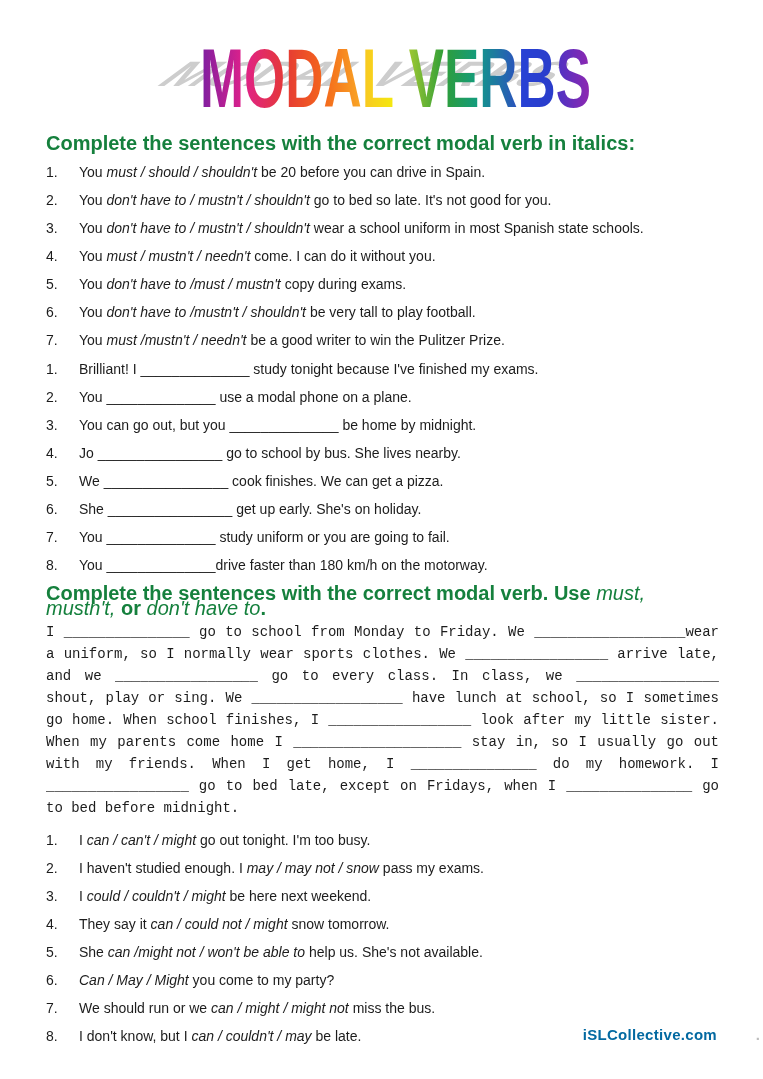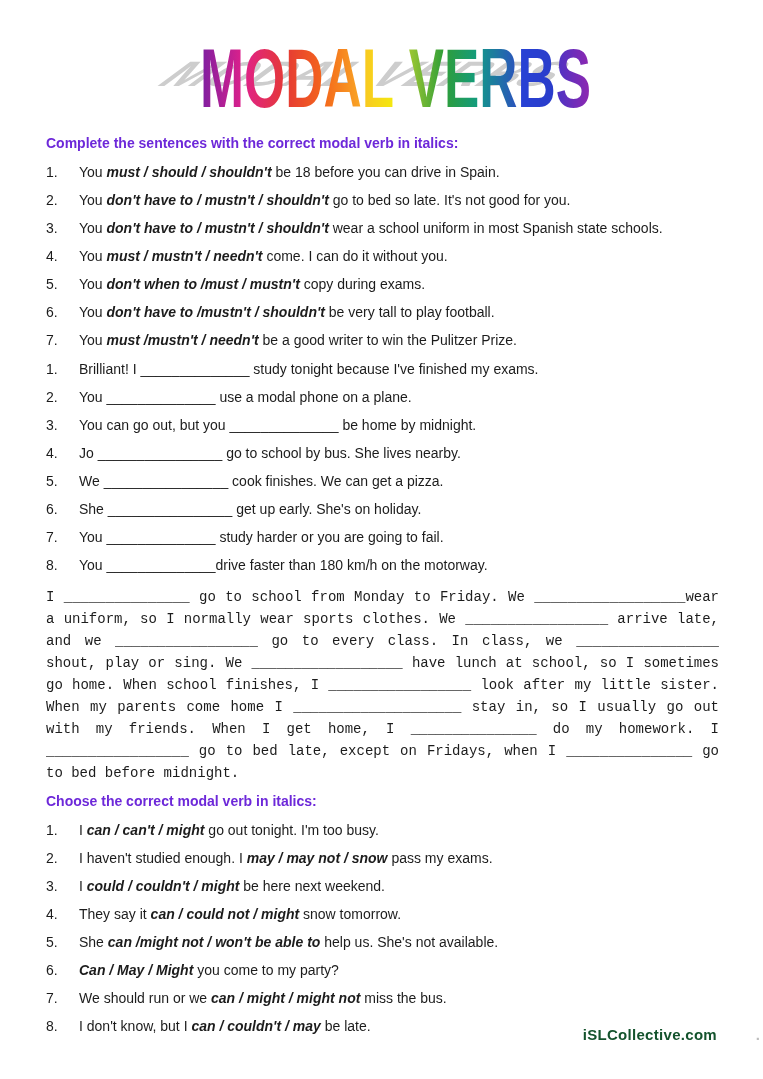--- a/index.html
+++ b/index.html
@@ -20,35 +20,35 @@
   }
   .title-shadow {
     position: absolute; left: 0; right: 0; top: 0; z-index: 0;
     transform: translate(-10px, 20px) scaleY(0.42) skewX(-42deg);
     transform-origin: center top; opacity: 0.9;
   }
   .title-main { position: relative; z-index: 1; }
   .title-main span { display: inline-block; }
 
   
-  h2 { font-size: 14px; line-height: 15px; font-weight: bold; margin: 0 0 3px 0; color: #6d28d9; }
+  h2 { font-size: 20px; line-height: 15px; font-weight: bold; margin: 0 0 3px 0; color: #15803d; }
   .sec1 { margin-top: 14px; }
   .sec2 { margin-top: 14px; }
   .sec3 { margin-top: 12px; }
   .sec4 { margin-top: 10px; }
 
   .rows { margin-top: 14px; }
   .row { display: flex; line-height: 15px; margin-bottom: 13px; }
   .row .num { flex: none; width: 33px; }
   .row .txt { flex: 1; }
 
   .para { margin: 5px 0 0 0; line-height: 22px; text-align: justify; font-family: Liberation Mono, monospace; }
 
   .st-b  { font-weight: bold; }
-  .st-bi { font-weight: bold; font-style: italic; margin-top: 14px; }
+  .st-bi { font-weight: normal; font-style: italic; margin-top: 14px; }
   .st-i  { }
 
   
   .watermark {
     position: absolute; top: 1026px; right: 46px;
     font-weight: bold; font-size: 15px; letter-spacing: 0.3px;
   }
   .corner-dot { position: absolute; top: 1026px; right: 3px; font-weight: bold; font-size: 15px; }
 </style>
 </head>
@@ -61,37 +61,37 @@
       <div class="title-shadow" style="color: rgb(200, 200, 200);">MODAL VERBS</div>
       <div class="title-main"><span style="background: linear-gradient(90deg, rgb(123, 31, 162), rgb(224, 33, 138)) text; -webkit-text-fill-color: transparent; color: transparent;">M</span><span style="background: linear-gradient(90deg, rgb(224, 33, 138), rgb(229, 57, 53)) text; -webkit-text-fill-color: transparent; color: transparent;">O</span><span style="background: linear-gradient(90deg, rgb(229, 57, 53), rgb(244, 102, 27)) text; -webkit-text-fill-color: transparent; color: transparent;">D</span><span style="background: linear-gradient(90deg, rgb(244, 102, 27), rgb(249, 168, 37)) text; -webkit-text-fill-color: transparent; color: transparent;">A</span><span style="background: linear-gradient(90deg, rgb(249, 198, 35), rgb(244, 233, 15)) text; -webkit-text-fill-color: transparent; color: transparent;">L</span><span>&nbsp;</span><span style="background: linear-gradient(90deg, rgb(160, 200, 50), rgb(47, 158, 56)) text; -webkit-text-fill-color: transparent; color: transparent;">V</span><span style="background: linear-gradient(90deg, rgb(47, 158, 56), rgb(17, 155, 130)) text; -webkit-text-fill-color: transparent; color: transparent;">E</span><span style="background: linear-gradient(90deg, rgb(20, 148, 140), rgb(43, 82, 190)) text; -webkit-text-fill-color: transparent; color: transparent;">R</span><span style="background: linear-gradient(90deg, rgb(39, 66, 214), rgb(42, 60, 201)) text; -webkit-text-fill-color: transparent; color: transparent;">B</span><span style="background: linear-gradient(90deg, rgb(74, 51, 196), rgb(145, 39, 176)) text; -webkit-text-fill-color: transparent; color: transparent;">S</span></div>
     </div>
   </div>
 
   <section class="sec1">
     <h2><span class="st-b">Complete the sentences with the correct modal verb in italics:</span></h2>
     <div class="rows">
         <div class="row">
           <span class="num">1.</span>
-          <span class="txt"><span>You </span><span class="st-bi">must / should / shouldn't </span><span>be 18 before you can drive in Spain.</span></span>
+          <span class="txt"><span>You </span><span class="st-bi">must / should / shouldn't </span><span>be 20 before you can drive in Spain.</span></span>
         </div>
         <div class="row">
           <span class="num">2.</span>
           <span class="txt"><span>You </span><span class="st-bi">don't have to / mustn't / shouldn't </span><span>go to bed so late. It's not good for you.</span></span>
         </div>
         <div class="row">
           <span class="num">3.</span>
           <span class="txt"><span>You </span><span class="st-bi">don't have to / mustn't / shouldn't </span><span>wear a school uniform in most Spanish state schools.</span></span>
         </div>
         <div class="row">
           <span class="num">4.</span>
           <span class="txt"><span>You </span><span class="st-bi">must / mustn't / needn't </span><span>come. I can do it without you.</span></span>
         </div>
         <div class="row">
           <span class="num">5.</span>
-          <span class="txt"><span>You </span><span class="st-bi">don't when to /must / mustn't </span><span>copy during exams.</span></span>
+          <span class="txt"><span>You </span><span class="st-bi">don't have to /must / mustn't </span><span>copy during exams.</span></span>
         </div>
         <div class="row">
           <span class="num">6.</span>
           <span class="txt"><span>You </span><span class="st-bi">don't have to /mustn't / shouldn't </span><span>be very tall to play football.</span></span>
         </div>
         <div class="row">
           <span class="num">7.</span>
           <span class="txt"><span>You </span><span class="st-bi">must /mustn't / needn't </span><span>be a good writer to win the </span><span class="st-i">Pulitzer Prize.</span></span>
         </div>
       </div>
@@ -118,35 +118,35 @@
         <div class="row">
           <span class="num">5.</span>
           <span class="txt"><span>We ________________ cook finishes. We can get a pizza.</span></span>
         </div>
         <div class="row">
           <span class="num">6.</span>
           <span class="txt"><span>She ________________ get up early. She's on holiday.</span></span>
         </div>
         <div class="row">
           <span class="num">7.</span>
-          <span class="txt"><span>You ______________ study harder or you are going to fail.</span></span>
+          <span class="txt"><span>You ______________ study uniform or you are going to fail.</span></span>
         </div>
         <div class="row">
           <span class="num">8.</span>
           <span class="txt"><span>You ______________drive faster than 180 km/h on the motorway.</span></span>
         </div>
       </div>
   </section>
 
   <section class="sec3">
+    <h2><span class="st-b">Complete the sentences with the correct modal verb. Use </span><span class="st-bi">must,</span><span class="st-b"> </span><span class="st-bi">mustn't,</span><span class="st-b"> or </span><span class="st-bi">don't have to</span><span class="st-b">.</span></h2>
     <p class="para"><span>I _______________ go to school from Monday to Friday. We __________________wear a uniform, so I normally wear sports clothes. We _________________ arrive late, and we _________________ go to every class. In class, we _________________ shout, play or sing. We __________________ have lunch at school, so I sometimes go home. When school finishes, I _________________ look after my little sister. When my parents come home I ____________________ stay in, so I usually go out with my friends. When I get home, I _______________ do my homework. I _________________ go to bed late, except on Fridays, when I _______________ go to bed before midnight.</span></p>
   </section>
 
   <section class="sec4">
-    <h2><span class="st-b">Choose the correct modal verb in italics:</span></h2>
     <div class="rows">
         <div class="row">
           <span class="num">1.</span>
           <span class="txt"><span>I </span><span class="st-bi">can / can't / might </span><span>go out tonight. I'm too busy.</span></span>
         </div>
         <div class="row">
           <span class="num">2.</span>
           <span class="txt"><span>I haven't studied enough. I </span><span class="st-bi">may / may not / snow </span><span>pass my exams.</span></span>
         </div>
         <div class="row">
@@ -169,16 +169,16 @@
           <span class="num">7.</span>
           <span class="txt"><span>We should run or we </span><span class="st-bi">can / might / might not </span><span>miss the bus.</span></span>
         </div>
         <div class="row">
           <span class="num">8.</span>
           <span class="txt"><span>I don't know, but I </span><span class="st-bi">can / couldn't / may </span><span>be late.</span></span>
         </div>
       </div>
   </section>
 
-  <div class="watermark" style="color: #14532d;">iSLCollective.com</div>
+  <div class="watermark" style="color: #0369a1;">iSLCollective.com</div>
   <div class="corner-dot" style="color: rgb(189, 189, 189);">.</div>
 
 </div>
 
 </body></html>

